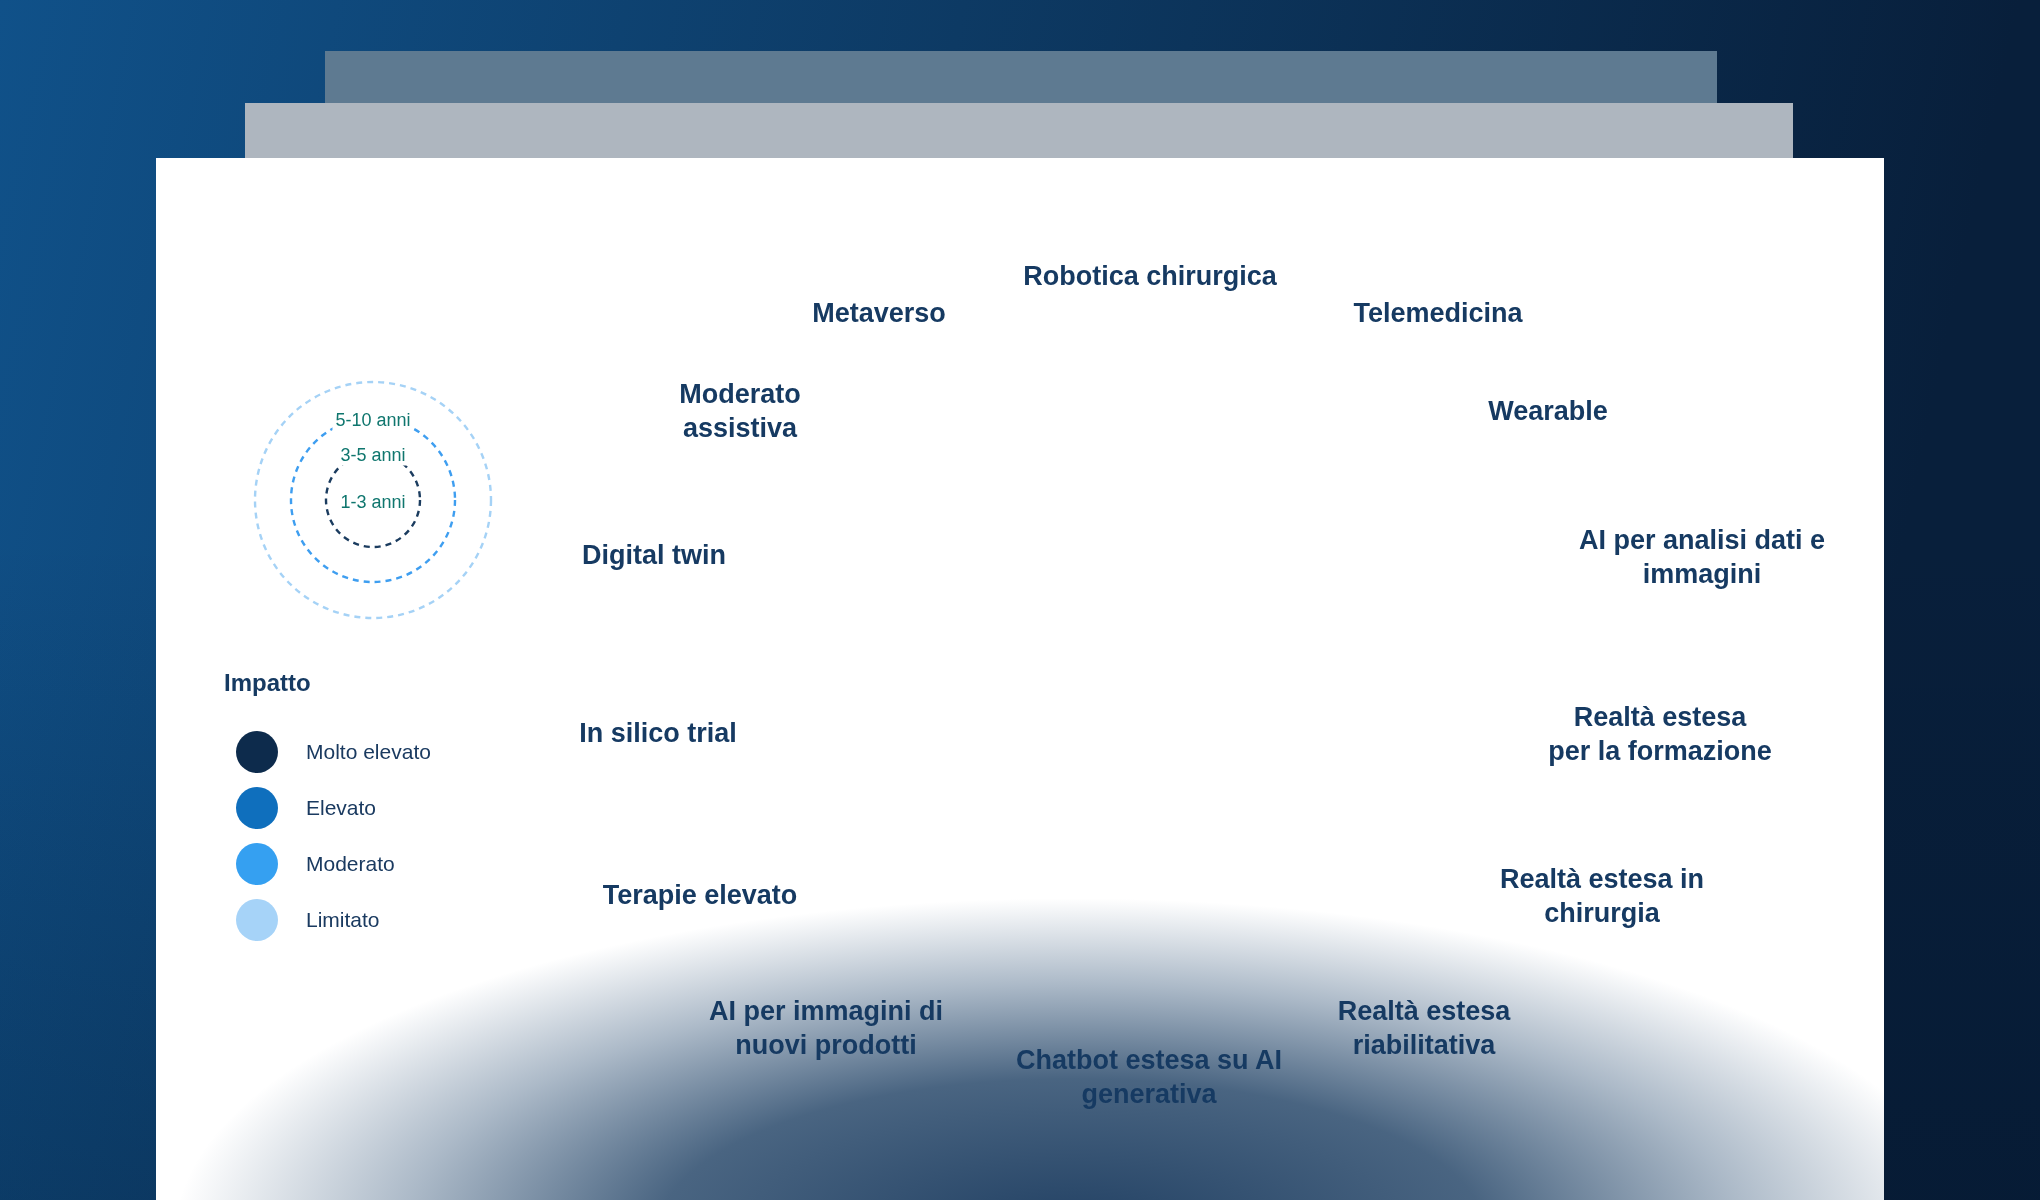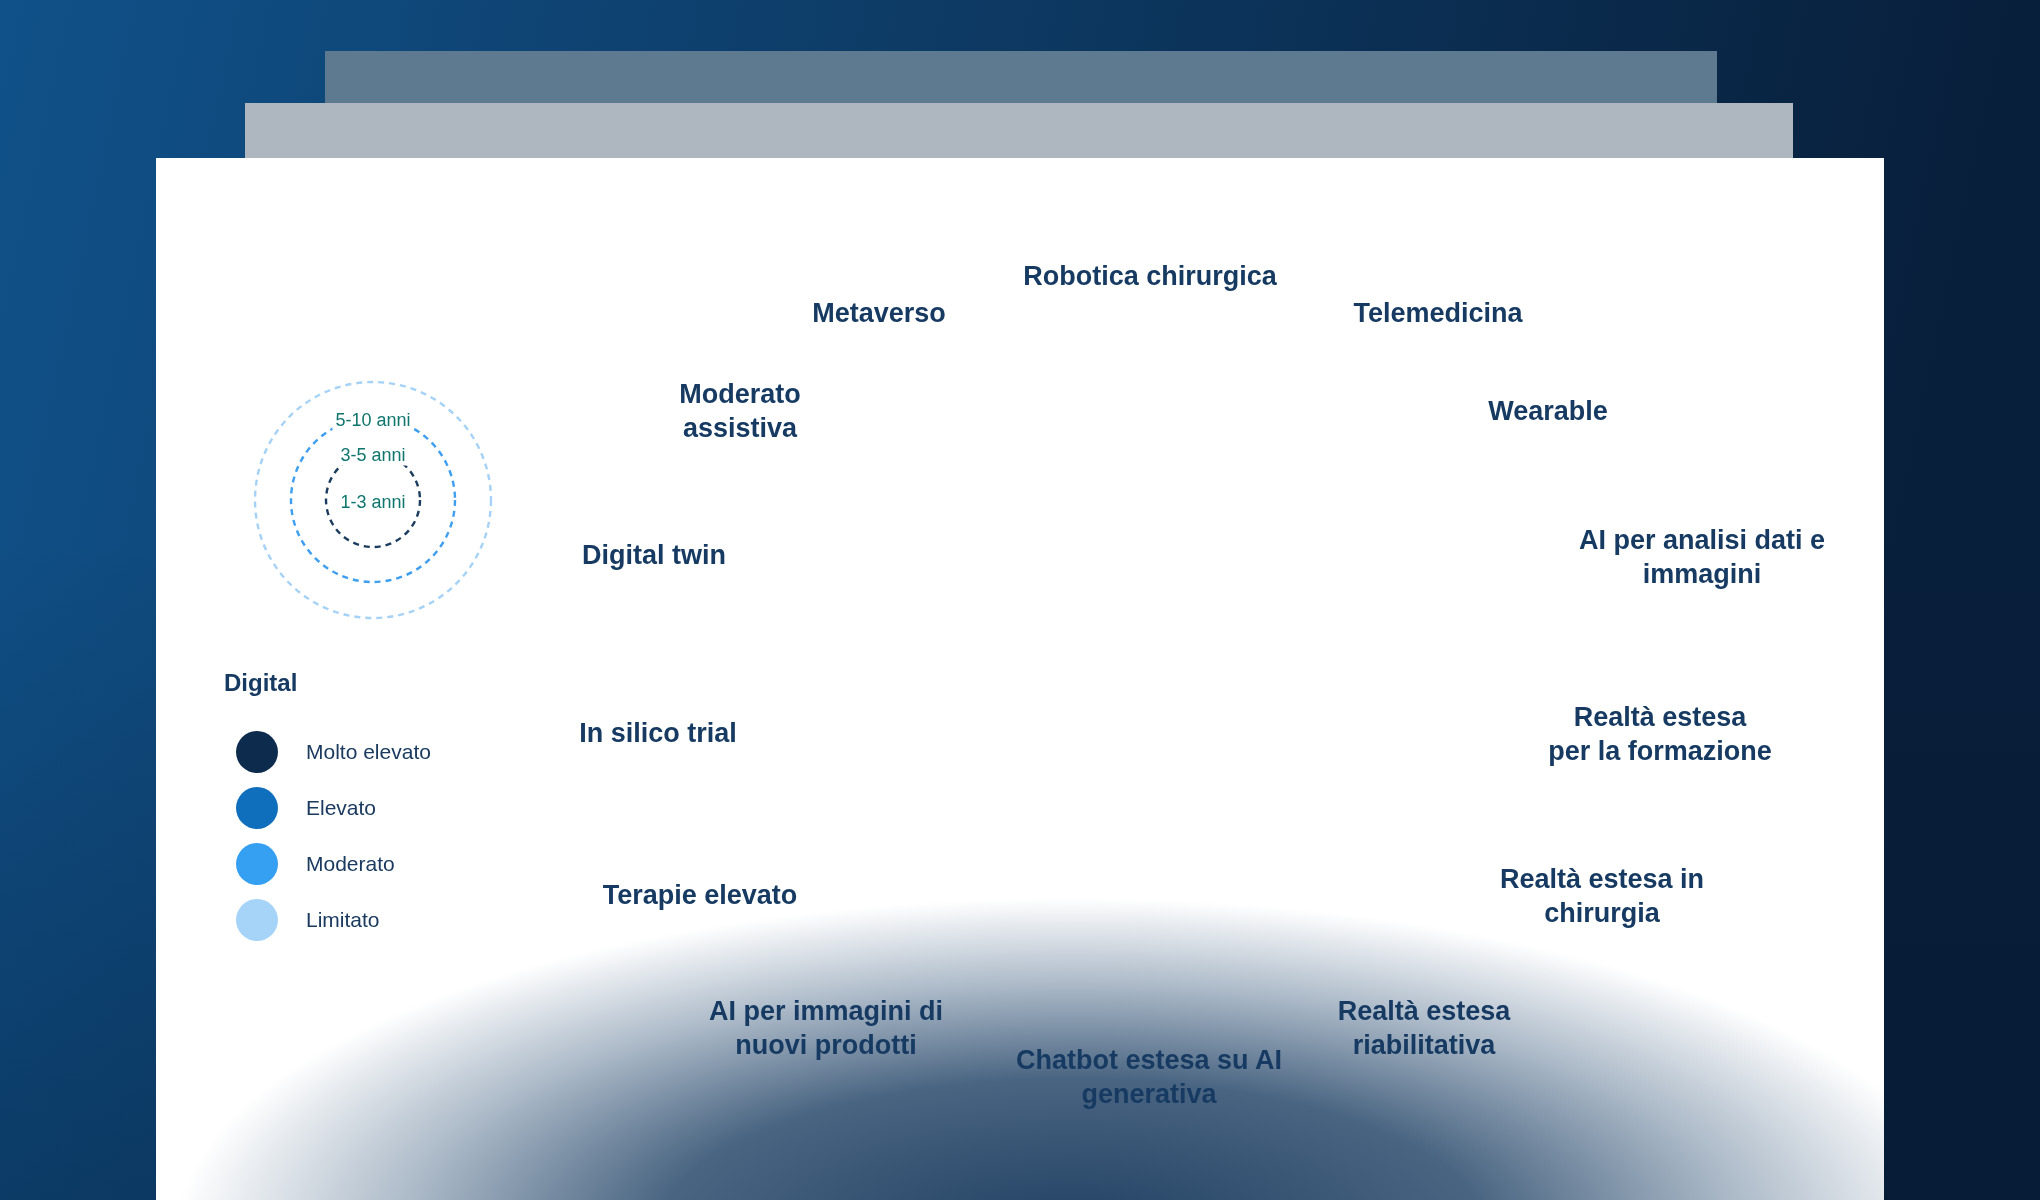--- a/index.html
+++ b/index.html
@@ -45,21 +45,21 @@
           <circle cx="130" cy="130" r="82" fill="none" stroke="#3e9ef0" stroke-width="2.4" stroke-dasharray="6 5"></circle>
           <circle cx="130" cy="130" r="47" fill="none" stroke="#1b3c5f" stroke-width="2.4" stroke-dasharray="6 5"></circle>
         </svg>
       <div id="rings-mini-labels">
           <div class="ring-label" style="left: 130px; top: 35px;">5-10 anni</div>
           <div class="ring-label" style="left: 130px; top: 70px;">3-5 anni</div>
           <div class="ring-label" style="left: 130px; top: 117px;">1-3 anni</div>
         </div>
     </div>
 
-    <div class="impact-title">Digital</div>
+    <div class="impact-title">Impatto</div>
     <div class="impact-rows" id="impact-rows">
         <div class="impact-row">
           <span class="impact-dot" style="background: rgb(13, 43, 76);"></span>
           <span class="impact-label">Molto elevato</span>
         </div>
         <div class="impact-row">
           <span class="impact-dot" style="background: rgb(15, 111, 189);"></span>
           <span class="impact-label">Elevato</span>
         </div>
         <div class="impact-row">

